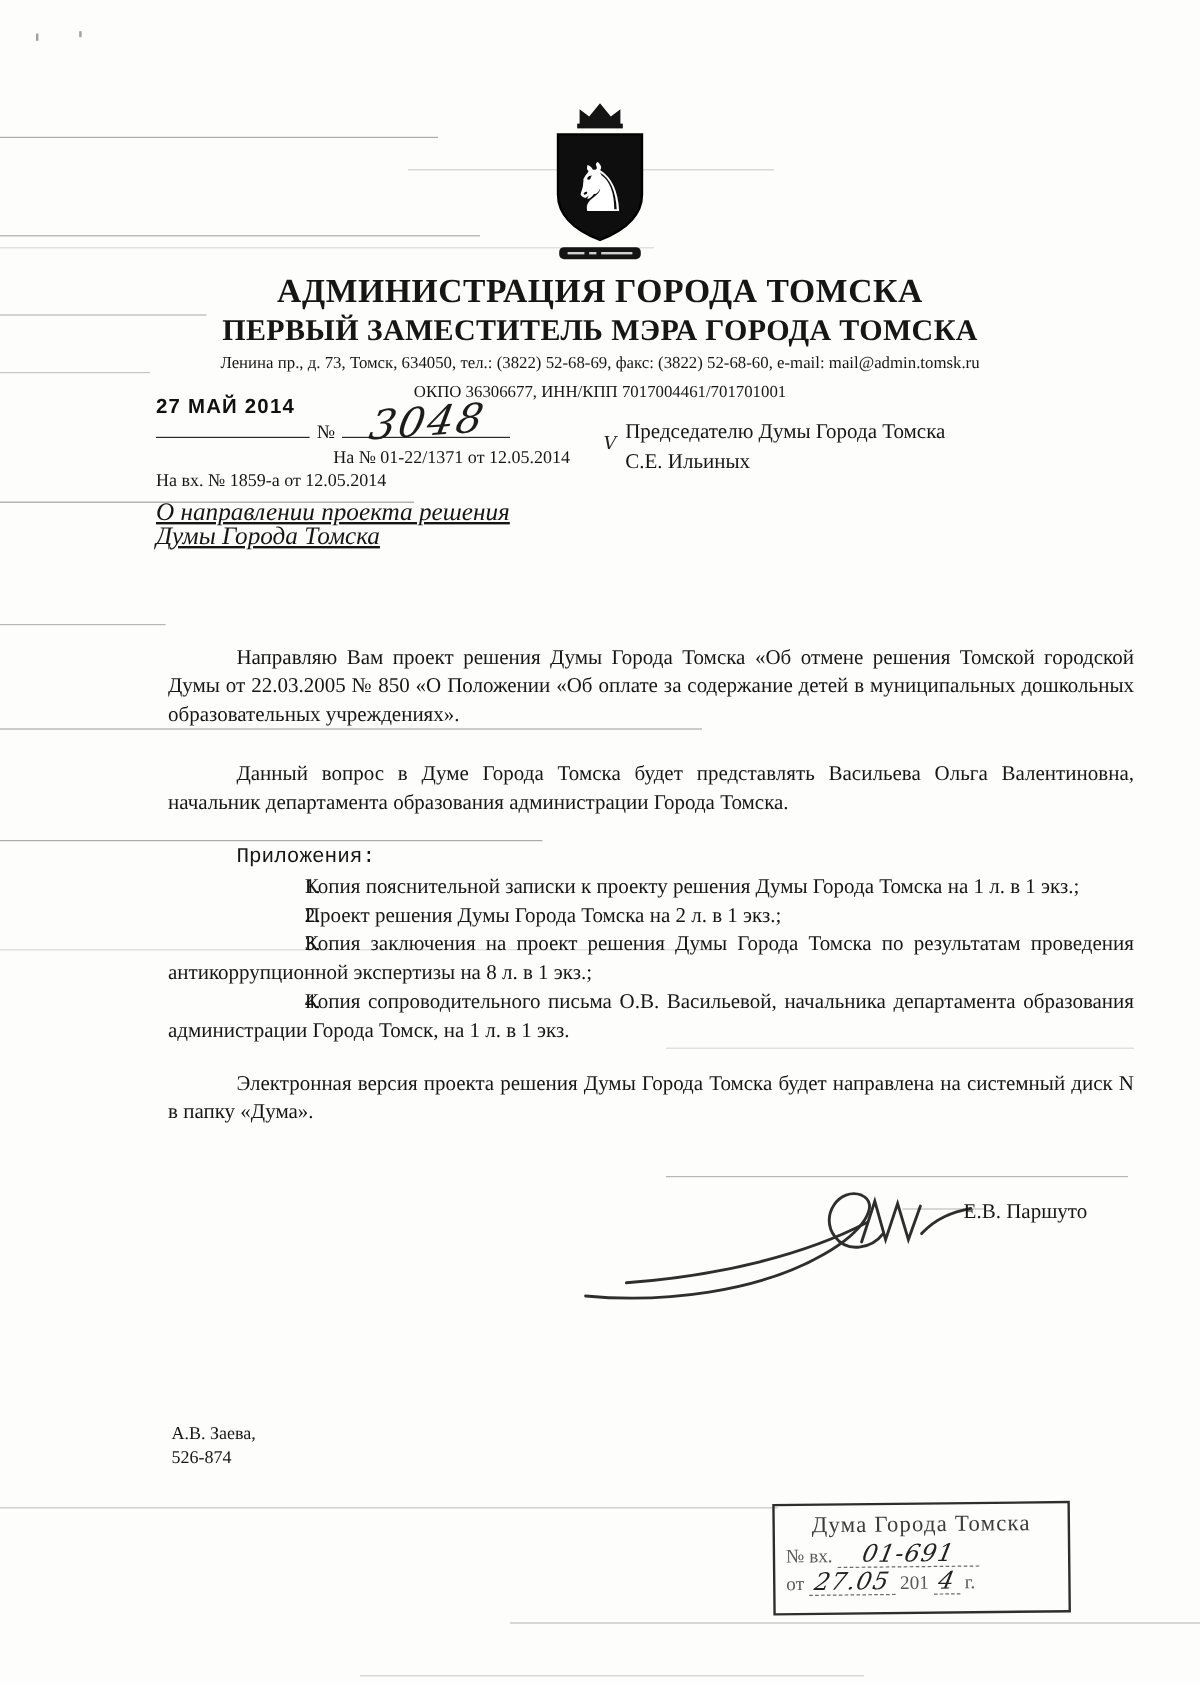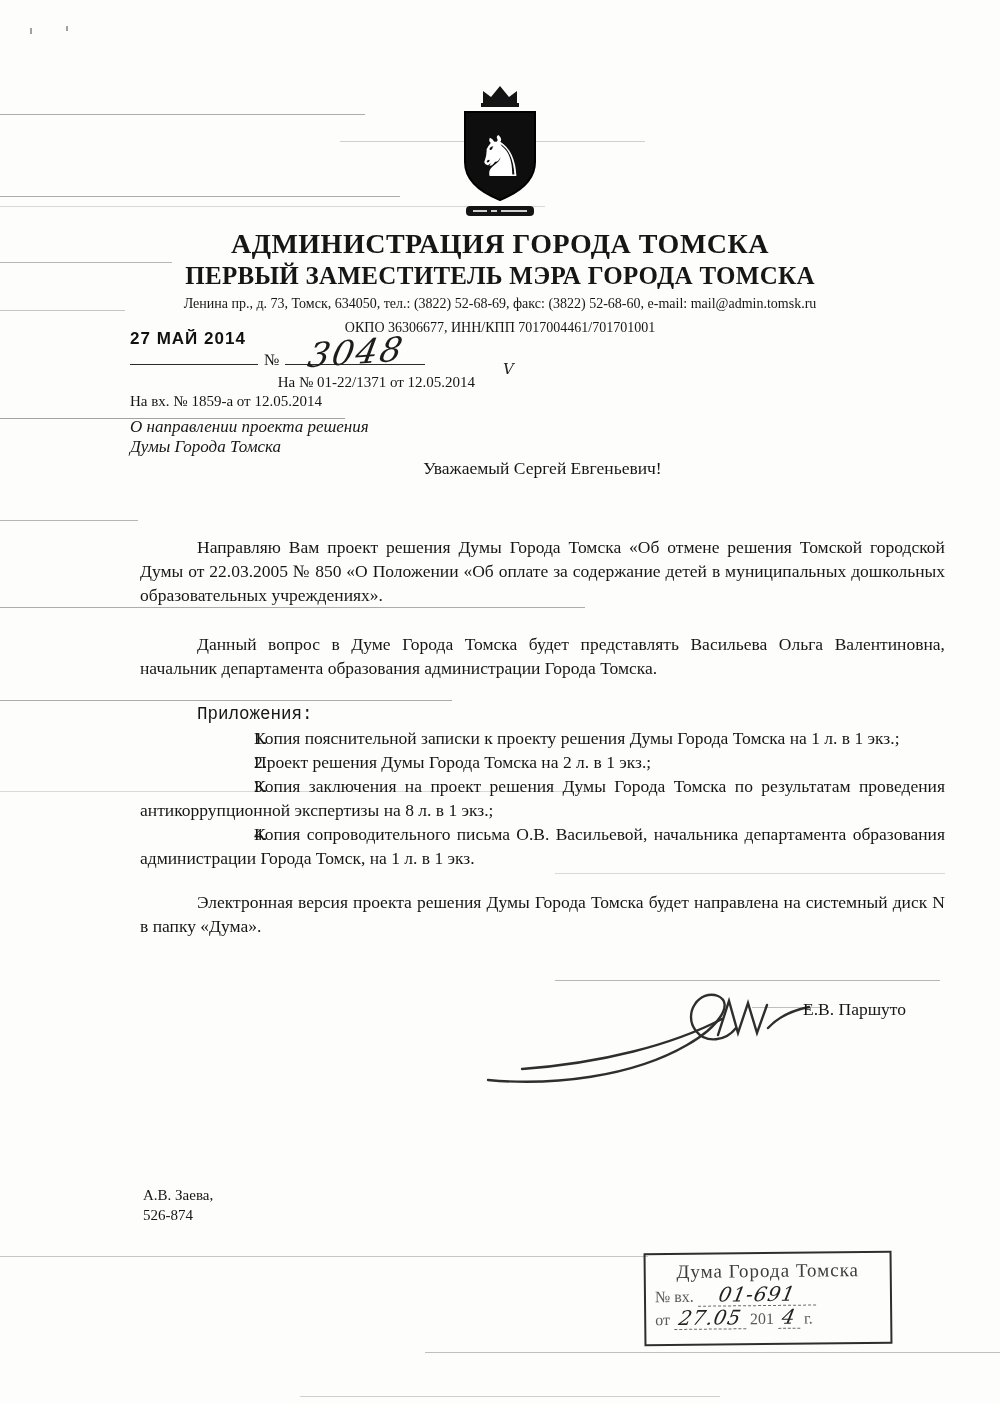--- a/index.html
+++ b/index.html
@@ -29,21 +29,21 @@
   .num-row { position:relative; height:20px; margin-top:1px; white-space:nowrap; }
   .blank { display:inline-block; height:15px; border-bottom:1.4px solid #2a2a2a; vertical-align:baseline; }
   .b1 { width:128px; }
   .b2 { width:140px; position:relative; }
   .num-label { font-size:16px; padding:0 6px; }
   .hw { font-family:"DejaVu Serif", serif; font-style:italic; display:inline-block; color:#1c1c1c; }
   .num-hw { position:absolute; left:24px; bottom:-5px; font-size:34px; line-height:1;
             transform:skewX(-14deg) rotate(-4deg); letter-spacing:2px; }
   .ref-line { font-size:15px; line-height:19px; }
   .ref-line.first { margin-top:4px;text-align:right; }
-  .subject { margin-top:6px; font-style:italic; font-size:17px; line-height:19.5px; }
+  .subject { margin-top:6px; font-style:italic; font-size:21px; line-height:19.5px;text-decoration:underline; }
   
   .check-mark { position:absolute; left:503px; top:360px; font-size:15px; color:#222;
                 font-family:"DejaVu Serif", serif; font-style:italic; }
   .recipient { position:absolute; left:521px; top:347px; width:420px; font-size:17.5px; line-height:24.5px; }
   
   .salutation { position:absolute; left:140px; top:458px; width:805px; text-align:center;
                 font-size:17.5px; }
   .content { position:absolute; left:140px; top:500px; width:805px;margin-top:35px; }
   .para { margin:0; font-size:17.5px; line-height:24px; text-align:justify; text-indent:57px; }
   .mt1 { margin-top:25px; }
@@ -123,22 +123,25 @@
     </div>
     <div class="ref-line first">На № 01-22/1371 от 12.05.2014</div>
     <div class="ref-line">На вх. № 1859-а от 12.05.2014</div>
     <div class="subject">
       <div>О направлении проекта решения</div>
       <div>Думы Города Томска</div>
     </div>
   </div>
 
   <span class="check-mark">V</span>
+  <div class="recipient">
+    <div>Председателю Думы Города Томска</div>
+    <div>С.Е. Ильиных</div>
+  </div>
 
-  <div class="salutation">Уважаемый Сергей Евгеньевич!</div>
 
   <div class="content">
     <p class="para">Направляю Вам проект решения Думы Города Томска «Об отмене решения Томской городской Думы от 22.03.2005 № 850 «О Положении «Об оплате за содержание детей в муниципальных дошкольных образовательных учреждениях».</p>
     <p class="para mt1">Данный вопрос в Думе Города Томска будет представлять Васильева Ольга Валентиновна, начальник департамента образования администрации Города Томска.</p>
     <p class="para mt2 no-just">Приложения:</p>
     <p class="para"><span class="att-num">1.</span><span>Копия пояснительной записки к проекту решения Думы Города Томска на 1 л. в 1 экз.;</span></p>
     <p class="para"><span class="att-num">2.</span><span>Проект решения Думы Города Томска на 2 л. в 1 экз.;</span></p>
     <p class="para"><span class="att-num">3.</span><span>Копия заключения на проект решения Думы Города Томска по результатам проведения антикоррупционной экспертизы на 8 л. в 1 экз.;</span></p>
     <p class="para"><span class="att-num">4.</span><span>Копия сопроводительного письма О.В. Васильевой, начальника департамента образования администрации Города Томск, на 1 л. в 1 экз.</span></p>
     <p class="para mt3">Электронная версия проекта решения Думы Города Томска будет направлена на системный диск N в папку «Дума».</p>

